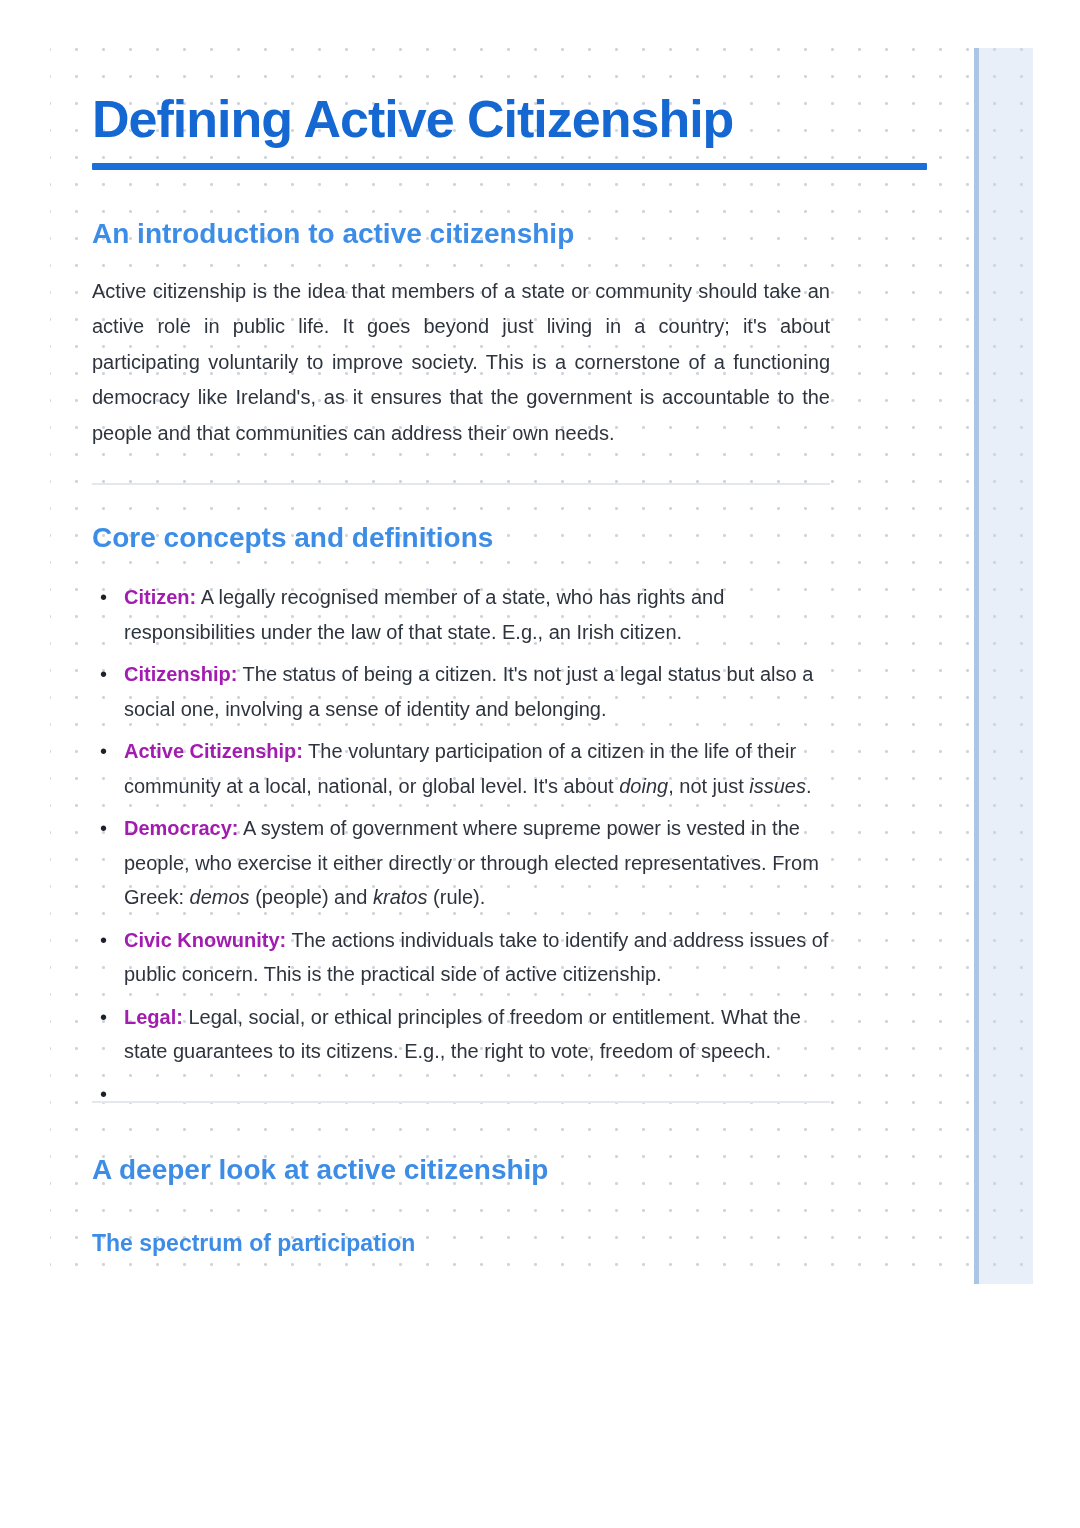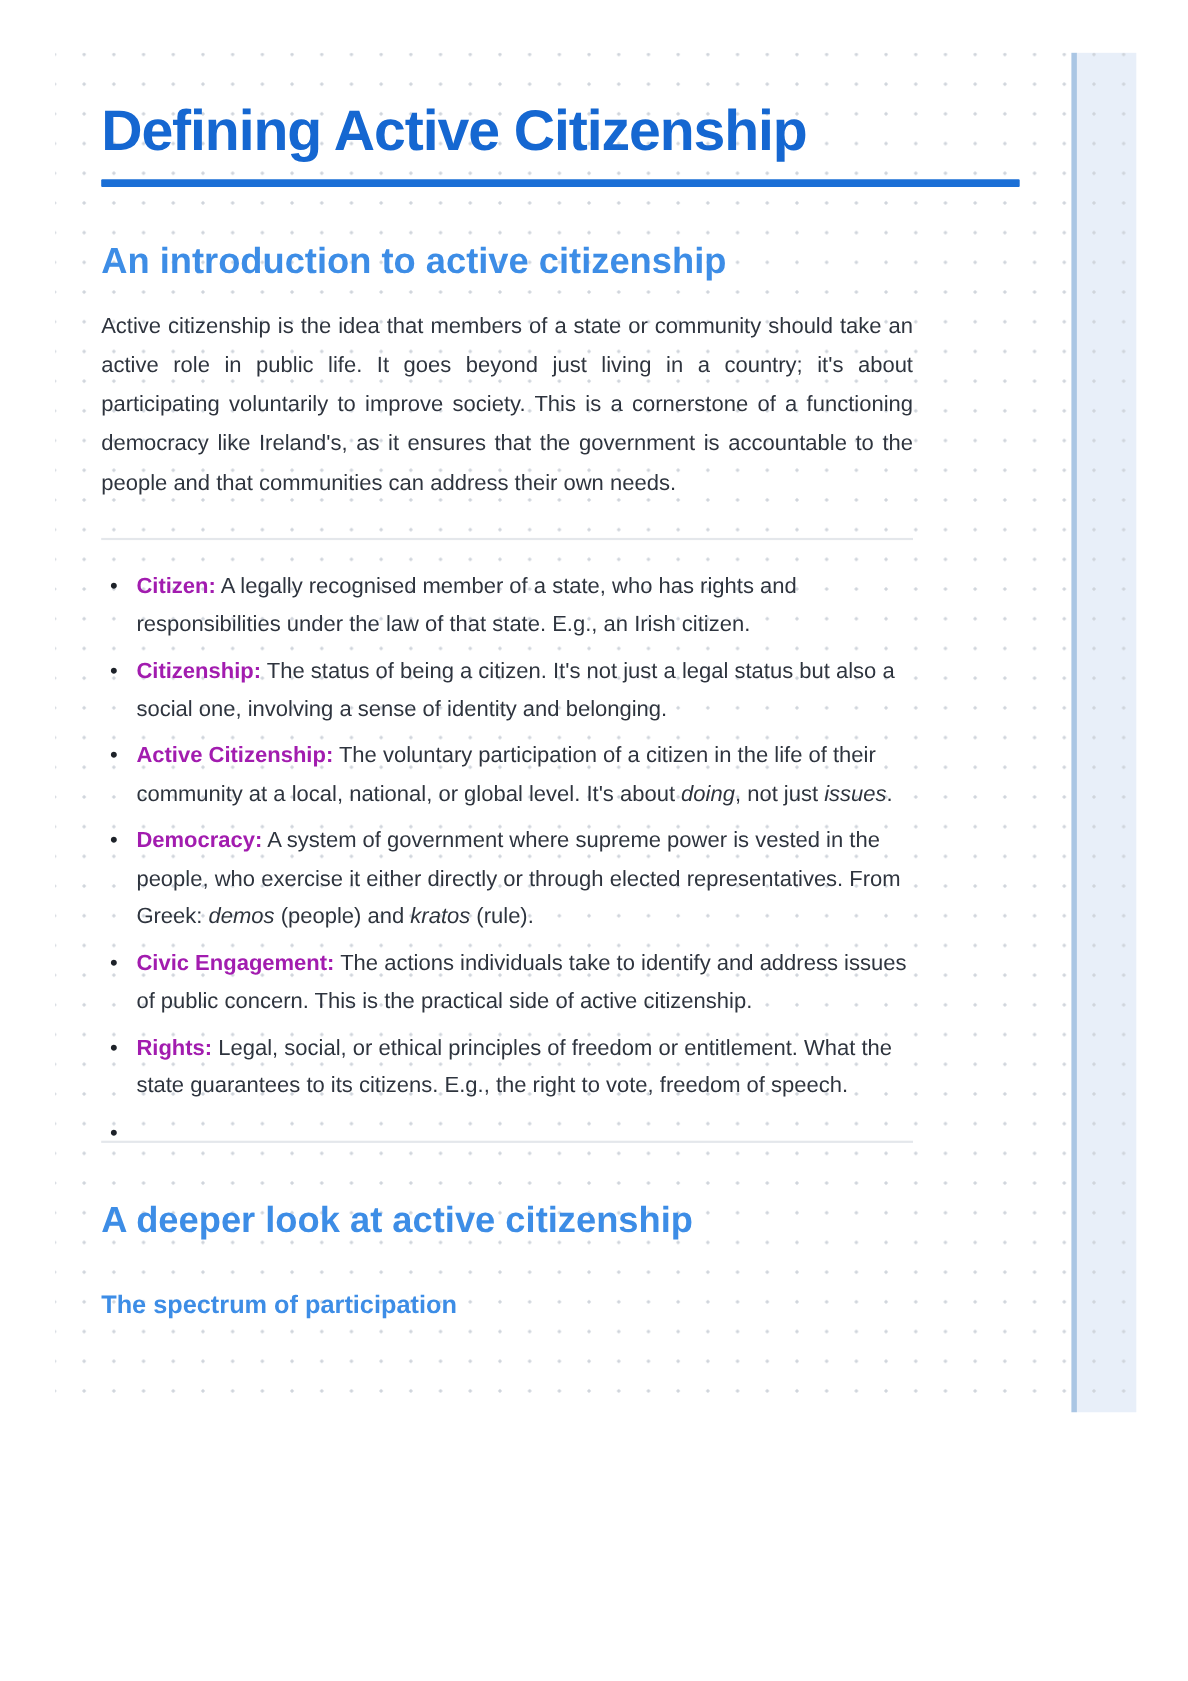--- a/index.html
+++ b/index.html
@@ -60,21 +60,21 @@
     color: var(--title-blue, #1567d1);
   }
   .title-rule {
     margin-top: 13px;
     width: 835px;
     height: 7px;
     background: var(--rule-blue, #1b6fd6);
     border-radius: 1px;
   }
   h2.section-heading {
-    font-size: 33px;
+    font-size: 28px;
     line-height: 1.2;
     font-weight: 700;
     color: var(--heading-blue, #3d8de6);
     margin: 0;
   }
   h2.intro-heading   { margin-top: 47px; }
   h2.core-heading    { margin-top: 36px; }
   h2.deeper-heading  { margin-top: 50px; }
   h3.sub-heading {
     font-size: 23px;
@@ -141,27 +141,28 @@
   <div class="content">
 
     <h1 class="doc-title">Defining Active Citizenship</h1>
     <div class="title-rule"></div>
 
     <h2 class="section-heading intro-heading">An introduction to active citizenship</h2>
     <p class="body-paragraph">Active citizenship is the idea that members of a state or community should take an active role in public life. It goes beyond just living in a country; it's about participating voluntarily to improve society. This is a cornerstone of a functioning democracy like Ireland's, as it ensures that the government is accountable to the people and that communities can address their own needs.</p>
 
     <hr class="divider">
 
+    <h2 class="section-heading core-heading">Core concepts and definitions</h2>
     <ul class="concept-list">
         <li><span class="marker">•</span><span class="li-text"><strong>Citizen:</strong> A legally recognised member of a state, who has rights and responsibilities under the law of that state. E.g., an Irish citizen.</span></li>
         <li><span class="marker">•</span><span class="li-text"><strong>Citizenship:</strong> The status of being a citizen. It's not just a legal status but also a social one, involving a sense of identity and belonging.</span></li>
         <li><span class="marker">•</span><span class="li-text"><strong>Active Citizenship:</strong> The voluntary participation of a citizen in the life of their community at a local, national, or global level. It's about <em>doing</em>, not just <em>issues</em>.</span></li>
         <li><span class="marker">•</span><span class="li-text"><strong>Democracy:</strong> A system of government where supreme power is vested in the people, who exercise it either directly or through elected representatives. From Greek: <em>demos</em> (people) and <em>kratos</em> (rule).</span></li>
-        <li><span class="marker">•</span><span class="li-text"><strong>Civic Engagement:</strong> The actions individuals take to identify and address issues of public concern. This is the practical side of active citizenship.</span></li>
-        <li><span class="marker">•</span><span class="li-text"><strong>Rights:</strong> Legal, social, or ethical principles of freedom or entitlement. What the state guarantees to its citizens. E.g., the right to vote, freedom of speech.</span></li>
+        <li><span class="marker">•</span><span class="li-text"><strong>Civic Knowunity:</strong> The actions individuals take to identify and address issues of public concern. This is the practical side of active citizenship.</span></li>
+        <li><span class="marker">•</span><span class="li-text"><strong>Legal:</strong> Legal, social, or ethical principles of freedom or entitlement. What the state guarantees to its citizens. E.g., the right to vote, freedom of speech.</span></li>
         <li><span class="marker">•</span></li>
       </ul>
 
     <hr class="divider">
 
     <h2 class="section-heading deeper-heading">A deeper look at active citizenship</h2>
     <h3 class="sub-heading">The spectrum of participation</h3>
 
   </div>
 

